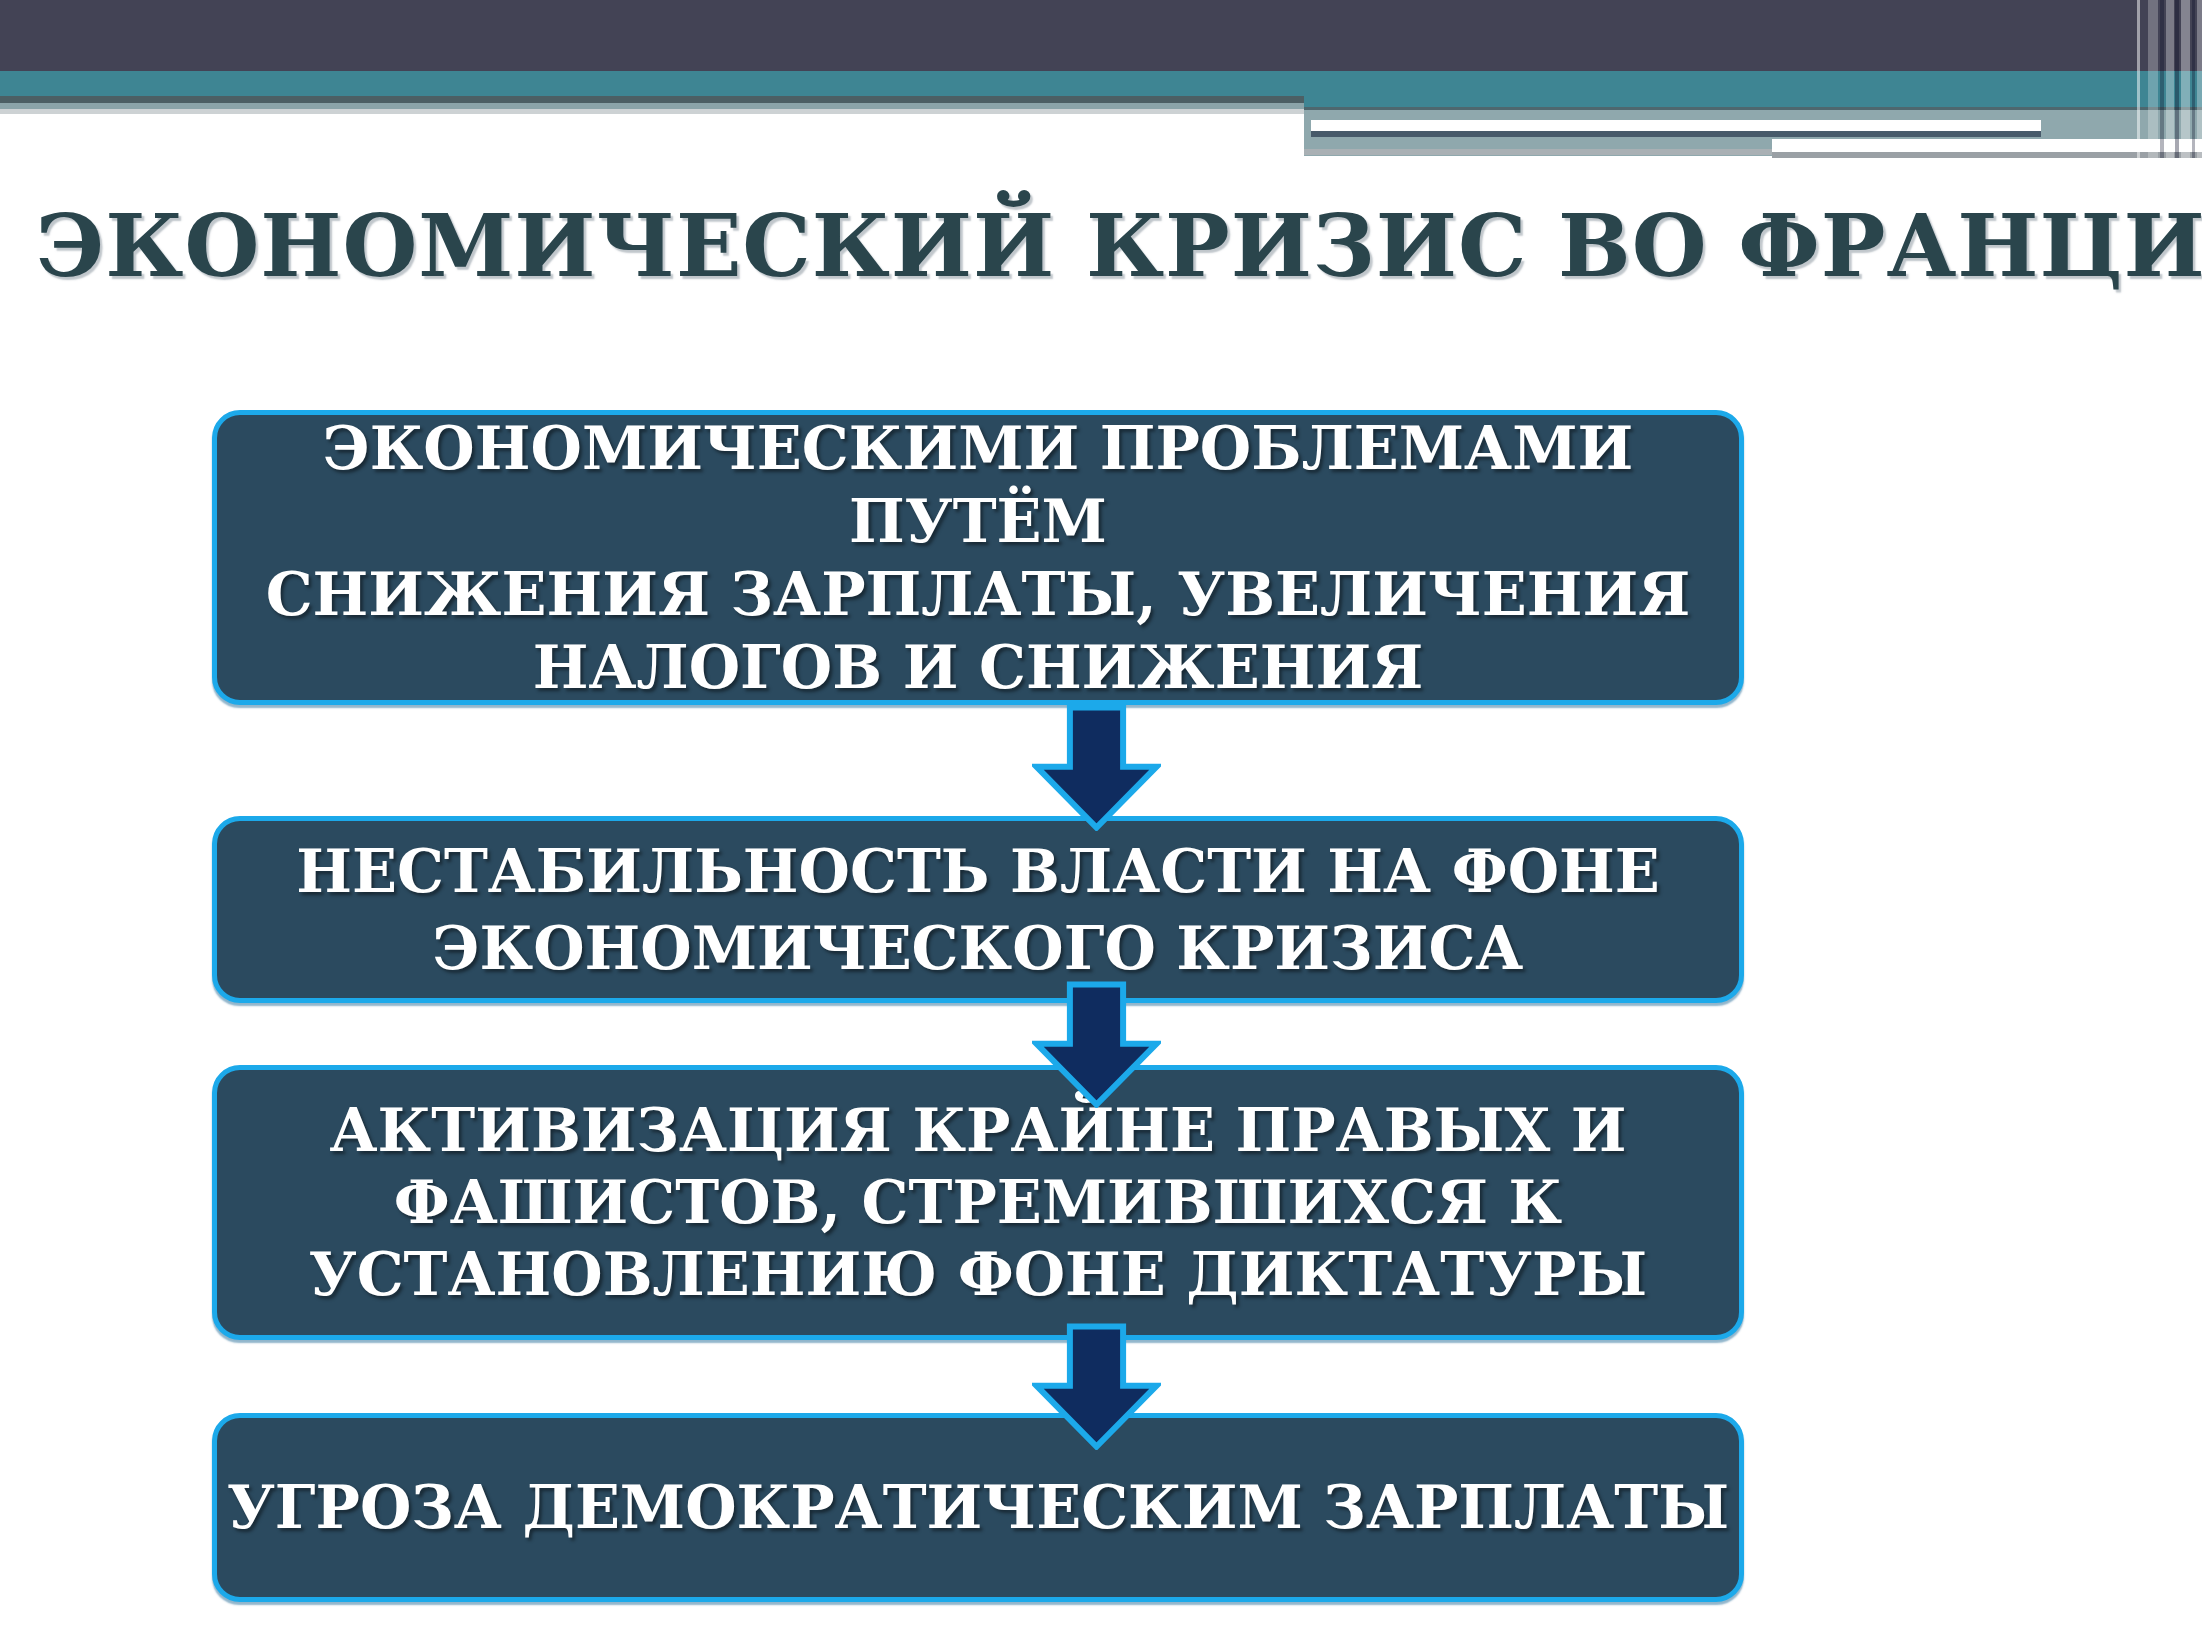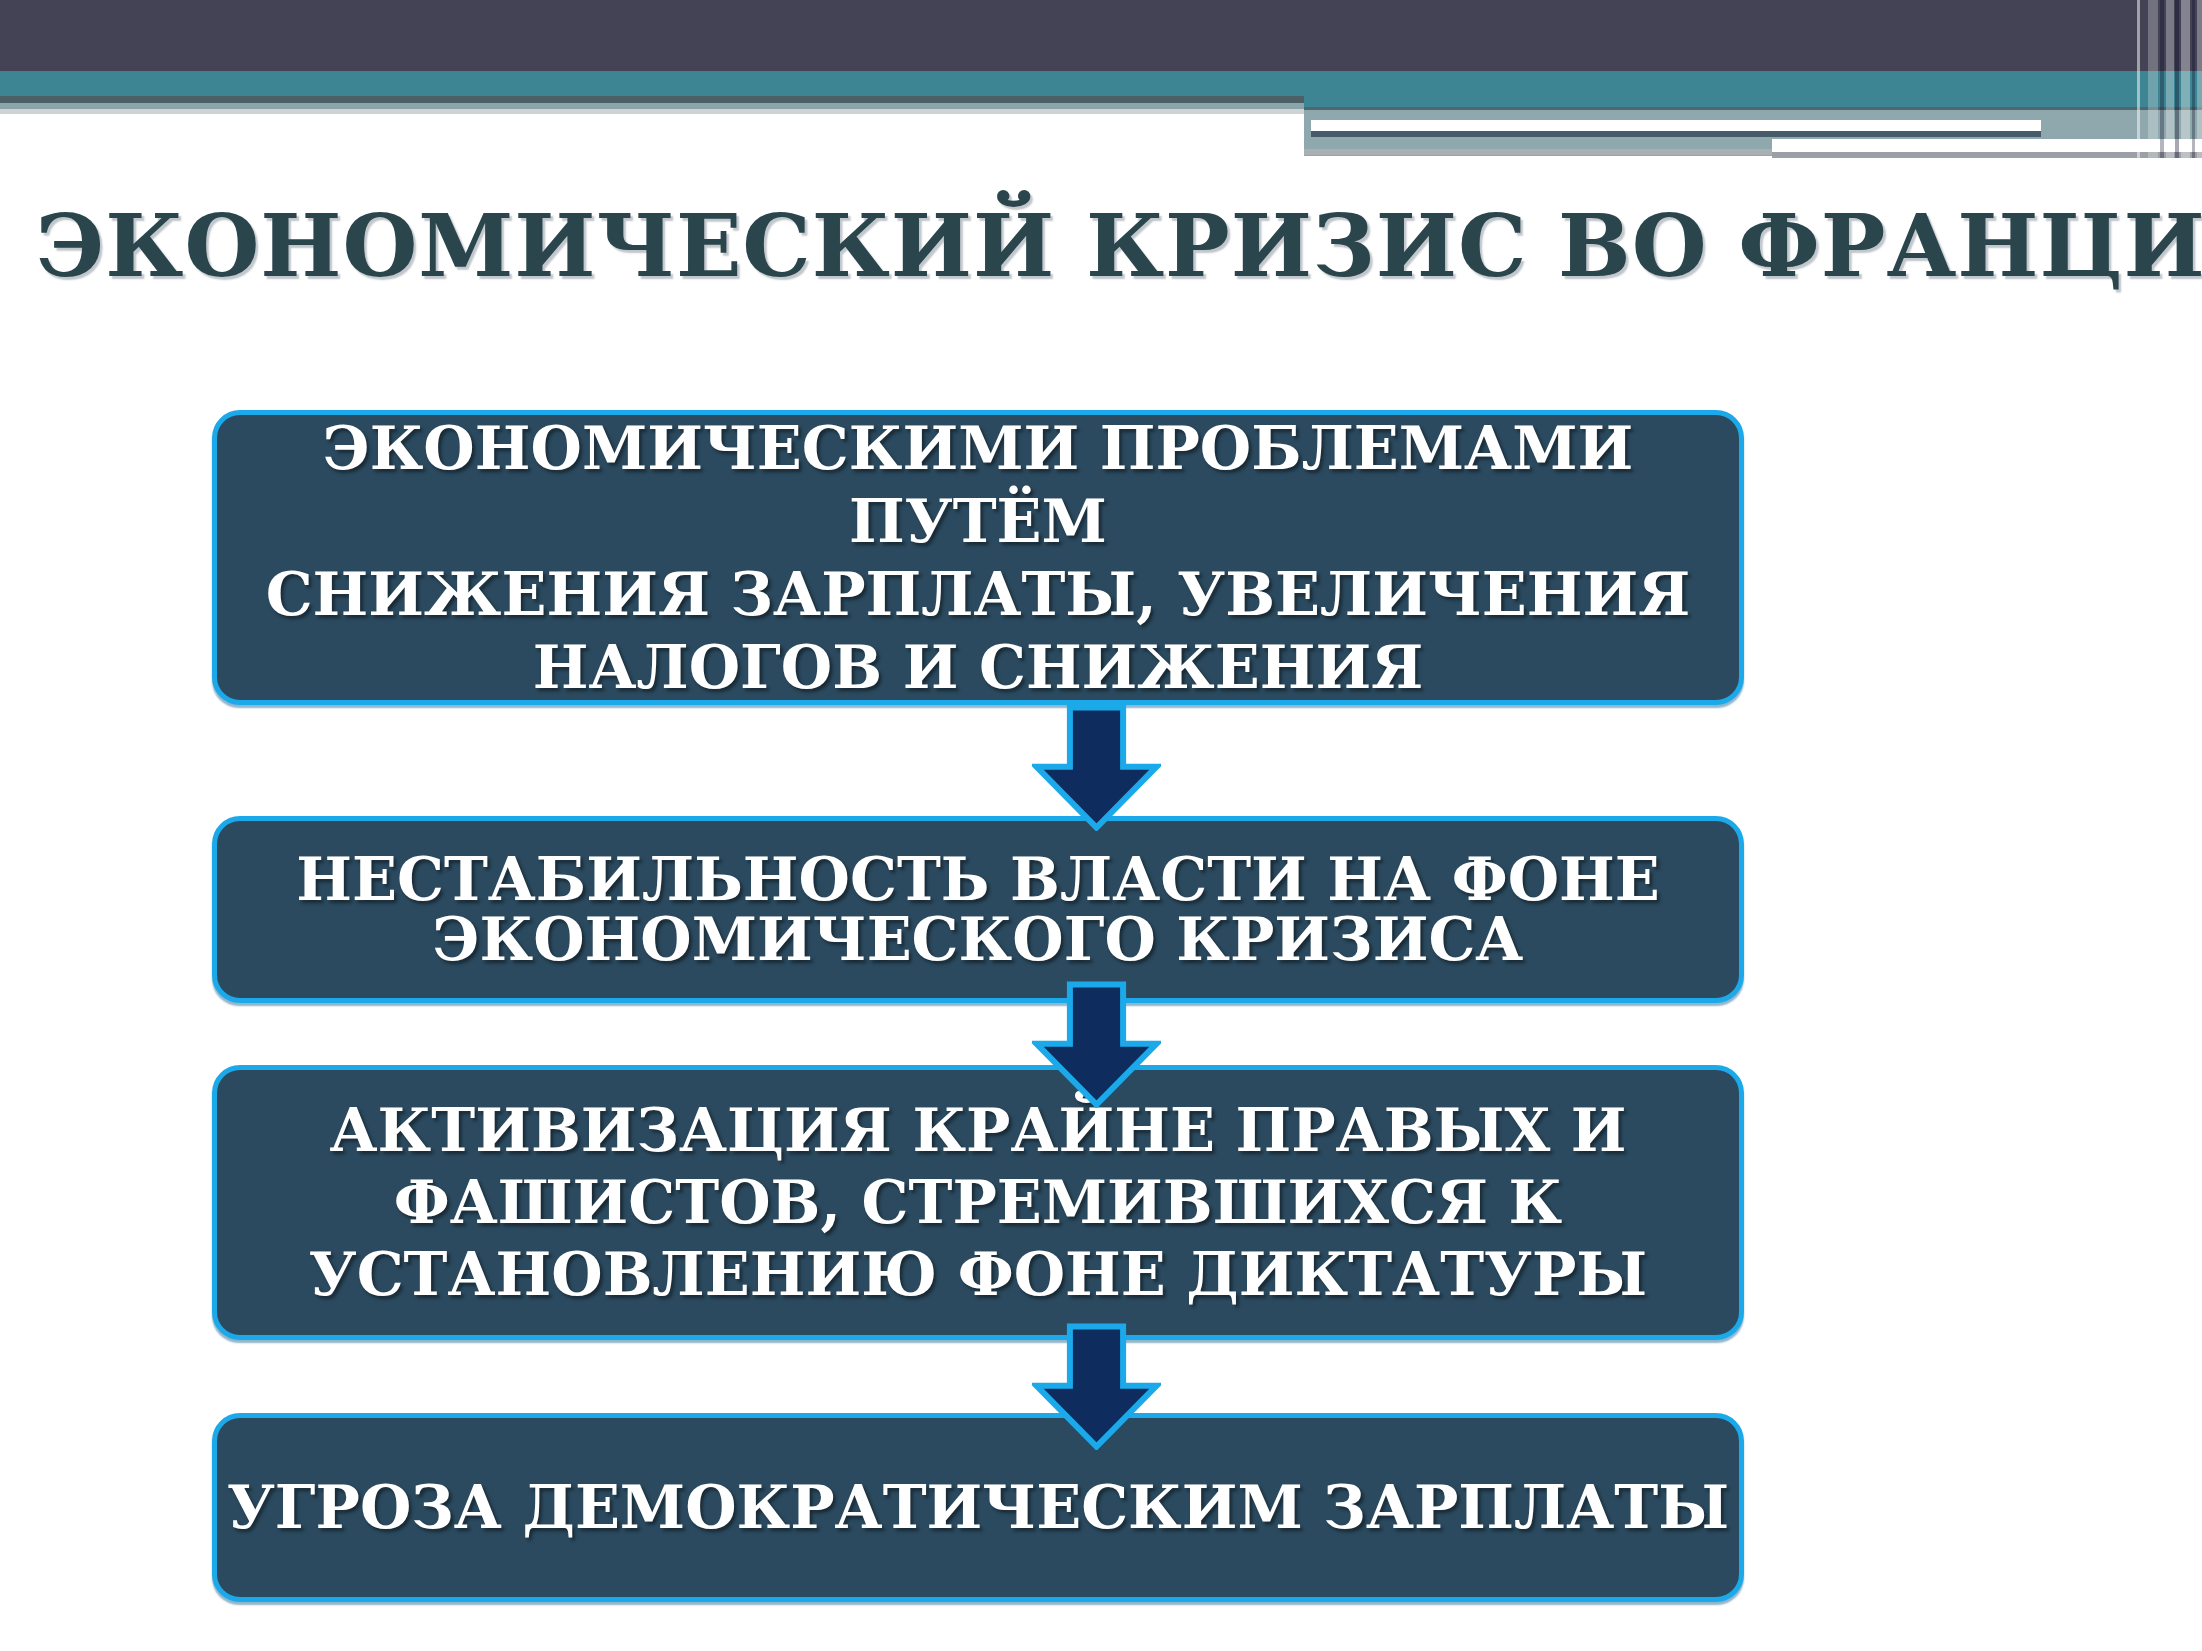--- a/index.html
+++ b/index.html
@@ -45,21 +45,21 @@
     background:var(--box_fill);border:5.2px solid var(--box_border);border-radius:28px;
     overflow:hidden;display:flex;align-items:center;justify-content:flex-start;
     box-shadow:0 3.4px 1.7px -0.9px rgba(10,90,140,.45);
   }
   .fbox .txt{
     width:100%;text-align:center;white-space:pre-line;
     color:var(--box_text);font-weight:bold;font-size:59px;
     text-shadow:2.6px 3.4px 3.4px rgba(0,0,0,.45);
   }
   .box1{top:410px;height:295px;} .box1 .txt{line-height:73px;}
-  .box2{top:816px;height:187px;} .box2 .txt{line-height:60px;}
+  .box2{top:816px;height:187px;} .box2 .txt{line-height:77px;}
   .box3{top:1065px;height:275px;} .box3 .txt{line-height:72px;}
   .box4{top:1413px;height:189px;} .box4 .txt{line-height:76px;}
   
   .arrow{position:absolute;left:1032px;width:129px;height:127px;z-index:5;}
   .arrow1{top:704px;} .arrow2{top:981px;} .arrow3{top:1323px;}
 </style>
 </head>
 <body>
 
 <div class="slide">

